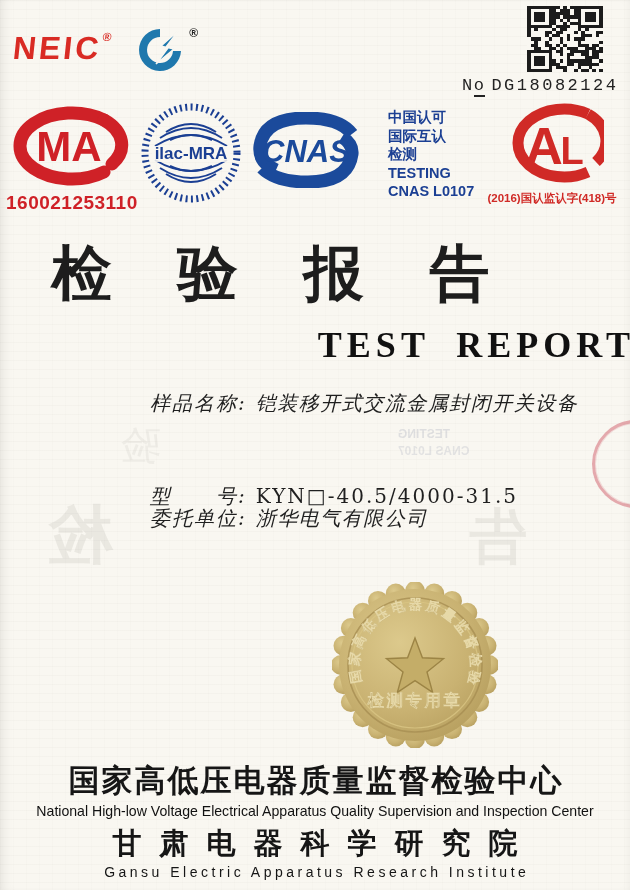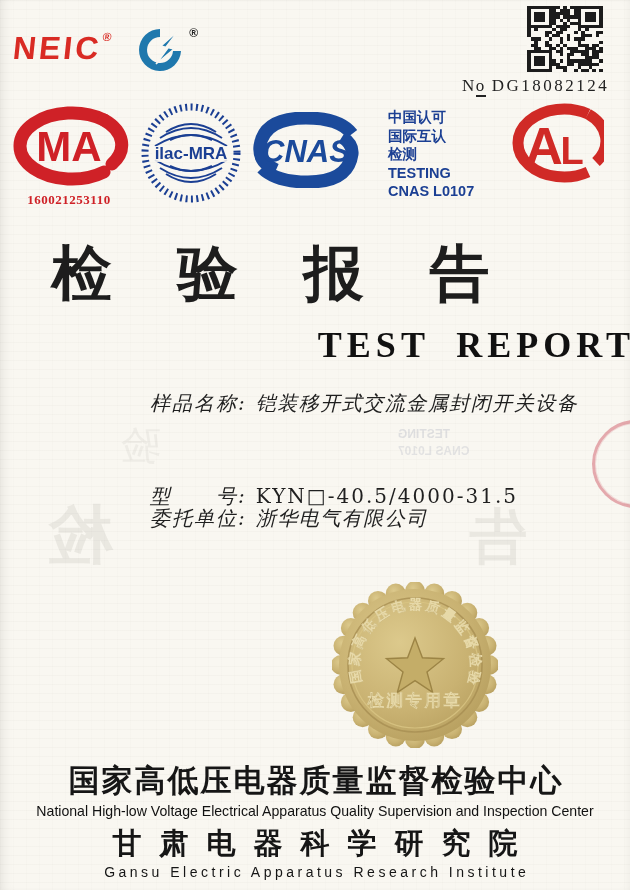--- a/index.html
+++ b/index.html
@@ -18,29 +18,29 @@
   
   .neic { left:13px; top:30px; color:#d92b24; font-weight:900; font-size:32px;
           letter-spacing:3px; transform:skewX(-6deg); font-family:"Liberation Sans",sans-serif; }
   .neic .reg { font-size:12px; vertical-align:18px; letter-spacing:0; font-weight:700; }
   .glogo { left:134px; top:24px; width:64px; height:58px; }
   .glogo .reg { position:absolute; right:0; top:2px; font-size:12px; color:#222; font-weight:700; }
 
   .qr { left:527px; top:6px; width:76px; height:66px; display:grid;
         grid-template-columns:repeat(21,1fr); grid-template-rows:repeat(21,1fr); background:#f9f7f1; }
   .qr div.on { background:#1c1c1c; }
-  .docno { left:462px; top:76px; width:160px; font-family:Liberation Serif, serif;
+  .docno { left:462px; top:76px; width:160px; font-family:Liberation Mono, monospace;
            font-size:17px; color:#222; letter-spacing:1.5px; white-space:nowrap; }
   .docno .uo { border-bottom:2px solid #222; }
   .docno .val { letter-spacing:2.5px; margin-left:6px; }
 
   
   .cma { left:6px; top:106px; width:126px; text-align:center; }
-  .cma .num { color:#cf2127; font-weight:800; font-size:13px; letter-spacing:.5px; margin-top:2px;
-              font-family:Liberation Serif, serif; }
+  .cma .num { color:#cf2127; font-weight:800; font-size:19px; letter-spacing:.5px; margin-top:2px;
+              font-family:Liberation Sans, sans-serif; }
   .ilac { left:140px; top:102px; width:102px; height:102px; }
   .cnas { left:252px; top:112px; width:108px; height:76px; }
   .acct { left:388px; top:108px; color:#1b3f93; font-weight:700; font-size:14.5px; line-height:18.5px; }
   .cal  { left:476px; top:102px; width:152px; text-align:center; }
   .cal .approval { color:#d02a26; font-weight:800; font-size:11.5px; margin-top:1px; letter-spacing:0; }
 
   
   .title-zh { left:0; top:234px; width:541px; text-align:center; color:#1d1d1d;
               font-size:60px; font-weight:900; }
   .title-zh span { letter-spacing:66px; margin-right:-66px; }
@@ -588,20 +588,21 @@
     <div>CNAS L0107</div>
   </div>
 
   <div class="abs cal">
     <svg width="104" height="84" viewBox="0 0 104 84">
       <path d="M88,12 A46,34 0 1 0 88,70" fill="none" stroke="#d02a26" stroke-width="11"></path>
       <path d="M88,12 A46,34 0 0 1 96,60" fill="none" stroke="#d02a26" stroke-width="11"></path>
       <text x="44" y="62" text-anchor="middle" font-family="Liberation Sans, sans-serif" font-size="52" font-weight="900" fill="#d02a26">A</text>
       <text x="72" y="62" text-anchor="middle" font-family="Liberation Sans, sans-serif" font-size="38" font-weight="900" fill="#d02a26">L</text>
     </svg>
+    <div class="approval">(2016)国认监认字(418)号</div>
   </div>
 
   <div class="abs title-zh"><span>检验报告</span></div>
   <div class="abs title-en"><span>TEST REPORT</span></div>
 
   <div class="abs field f1">
     <span class="lab">样品名称:</span><span class="val">铠装移开式交流金属封闭开关设备</span>
   </div>
   <div class="abs field f2">
     <span class="lab">型　　号:</span><span class="val">KYN□-40.5/4000-31.5</span>

